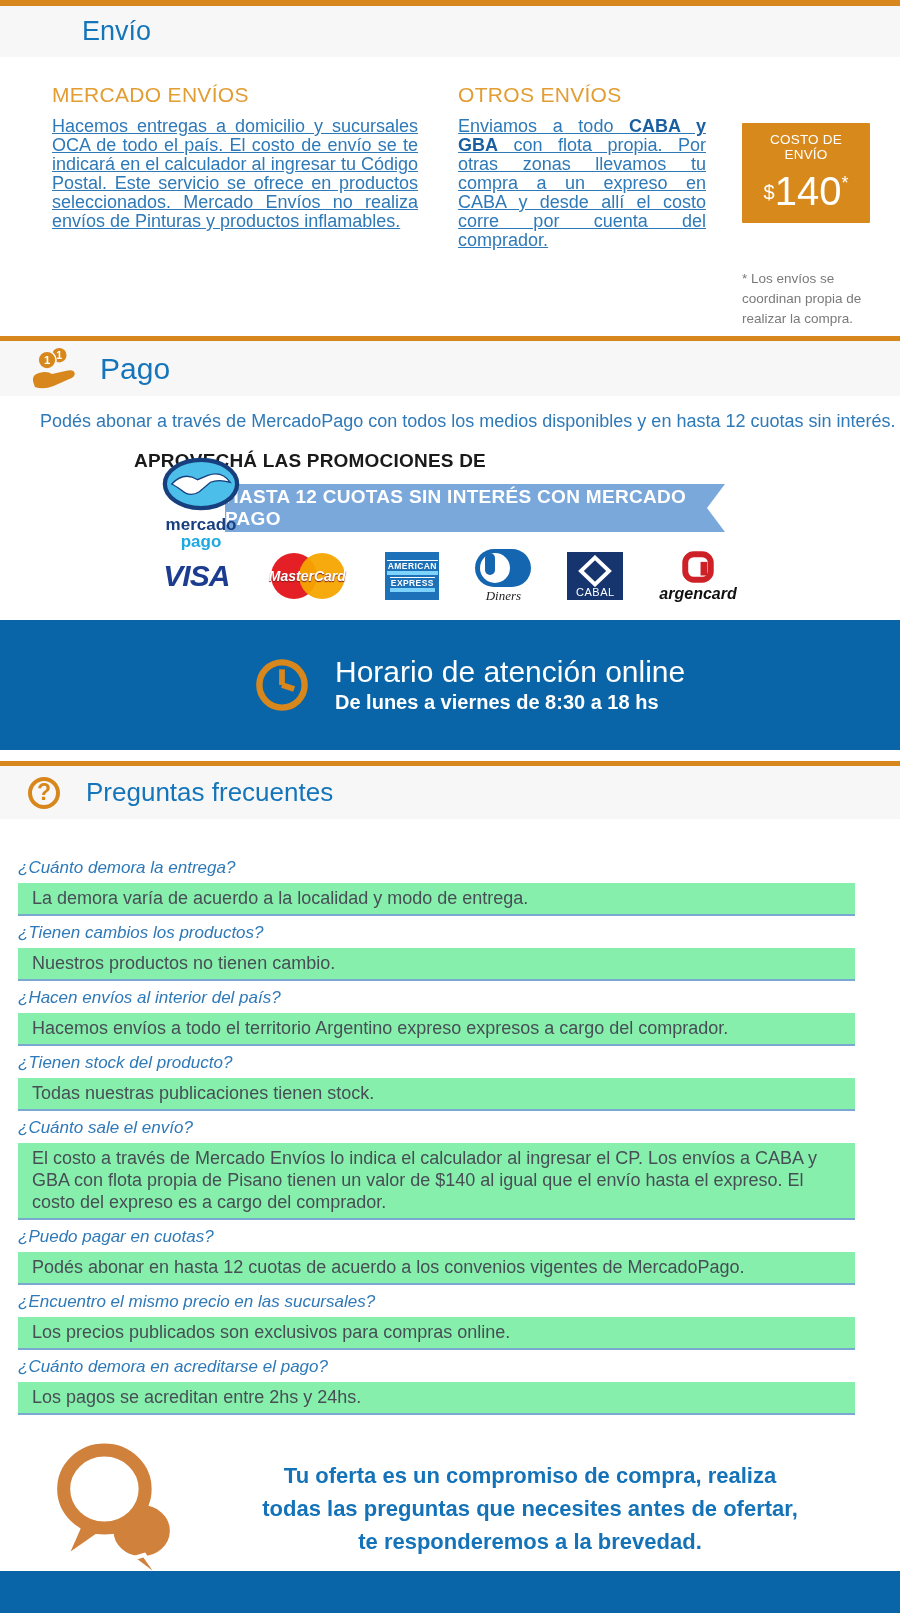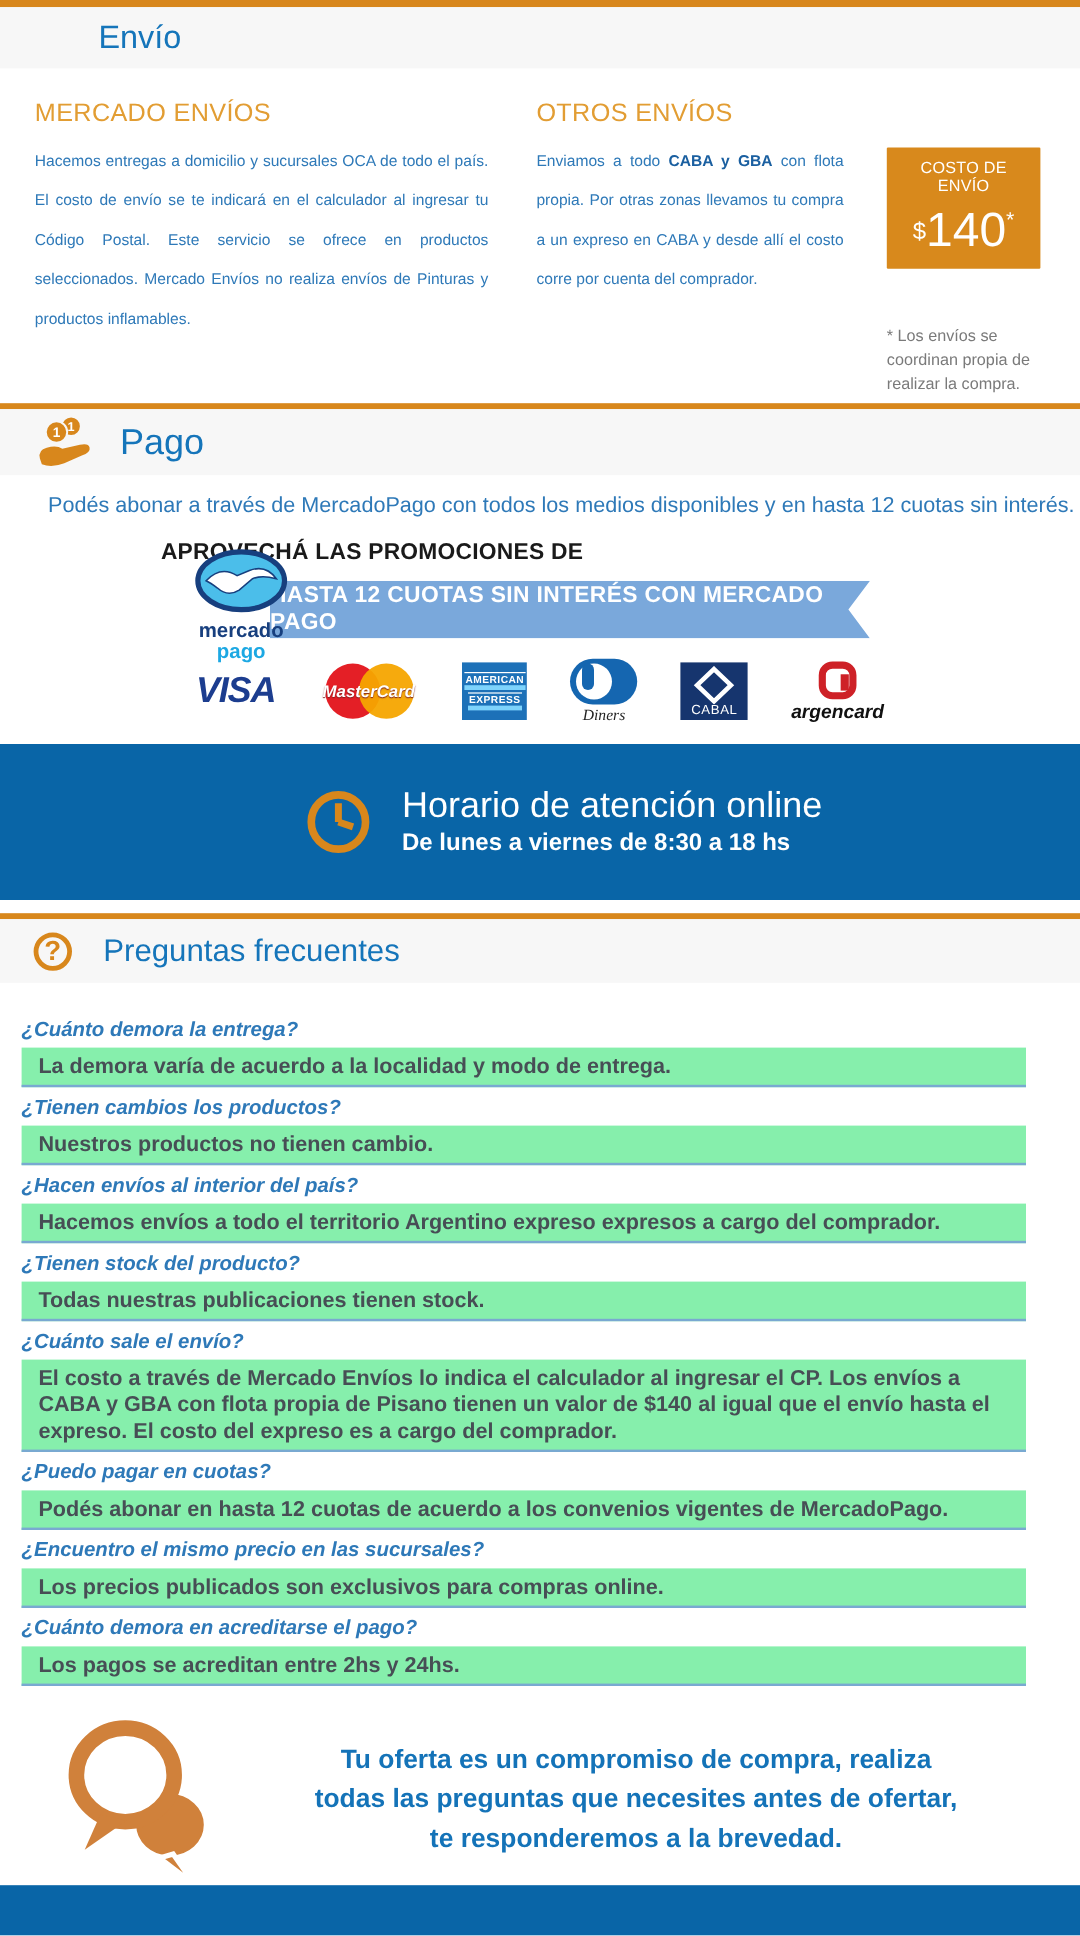--- a/index.html
+++ b/index.html
@@ -8,26 +8,26 @@
     background:#ffffff;
     font-family:"Liberation Sans","DejaVu Sans",sans-serif;
     -webkit-font-smoothing:antialiased;
   }
   .top-bar{height:6px;background:#D8871C;}
   .band{background:#F7F7F7;display:flex;align-items:center;}
   .band-envio{height:51px;padding-left:82px;}
   .band-title{color:#1575BA;font-size:27px;font-weight:400;}
 
   
-  .envio-grid{display:flex;box-sizing:border-box;height:279px;padding:26px 28px 0 29px;justify-content:flex-end;}
+  .envio-grid{display:flex;box-sizing:border-box;height:279px;padding:26px 28px 0 52px;justify-content:flex-end;}
   .col-mercado{width:378px;margin-right:40px;}
   .col-otros{width:256px;margin-right:28px;}
   .col-costo{flex:1;padding-left:8px;}
   .sub-heading{color:#E29D33;font-size:21px;font-weight:400;letter-spacing:.3px;margin:0 0 10px 0;}
-  .envio-grid p{margin:0;color:#2E79B8;font-size:13px;line-height:33px;text-align:justify;}
+  .envio-grid p{margin:0;color:#2E79B8;font-size:18px;line-height:19px;text-align:justify;text-decoration:underline;}
   .bold-blue{font-weight:700;color:#1A5FA0;}
   .costo-badge{
     margin-top:40px;width:116px;background:#D8891C;color:#fff;
     text-align:center;padding:9px 6px 10px 6px;border-radius:1px;
   }
   .costo-label{font-size:13.5px;letter-spacing:.2px;}
   .costo-amount{font-size:40px;font-weight:300;line-height:42px;}
   .costo-currency{font-size:20px;vertical-align:6px;}
   .costo-star{font-size:18px;vertical-align:16px;}
   .footnote{margin-top:46px;width:130px;color:#7A7A7A;font-size:13.5px;line-height:20px;}
@@ -74,21 +74,21 @@
   .clock-icon{width:58px;height:58px;margin-right:24px;}
   .horario-title{color:#fff;font-size:30px;font-weight:400;line-height:34px;}
   .horario-sub{color:#fff;font-size:20px;font-weight:700;line-height:26px;}
 
   .gap-11{height:11px;background:#fff;}
   .band-faq{height:53px;padding-left:28px;}
   .q-icon{width:32px;height:32px;border:4px solid #D8871C;border-radius:50%;color:#D8871C;
     display:flex;align-items:center;justify-content:center;font-size:23px;font-weight:700;margin-right:26px;box-sizing:border-box;}
   .band-faq .band-title{font-size:26px;}
 
-  .faq-list{margin:22px 45px 0 18px;font-weight:bold;}
+  .faq-list{margin:32px 45px 0 18px;}
   .faq-q{padding:6px 0 4px 0;color:#2E79B8;font-size:17px;font-style:italic;line-height:22px;}
   .faq-a{background:#86efac;border-bottom:2px solid #79A9D1;padding:4px 12px 5px 14px;
     color:#474E55;font-size:18px;line-height:22px;}
 
   .footer{margin-top:14px;display:flex;align-items:flex-start;}
   .chat-icon{width:130px;height:160px;margin-left:55px;flex:none;}
   .footer-text{width:610px;margin-left:40px;margin-top:30px;text-align:center;
     color:#1473B8;font-size:22px;font-weight:700;line-height:33px;}
   .bottom-bar{position:absolute;left:0;bottom:0;width:900px;height:42px;background:#0965A7;}
 </style>

